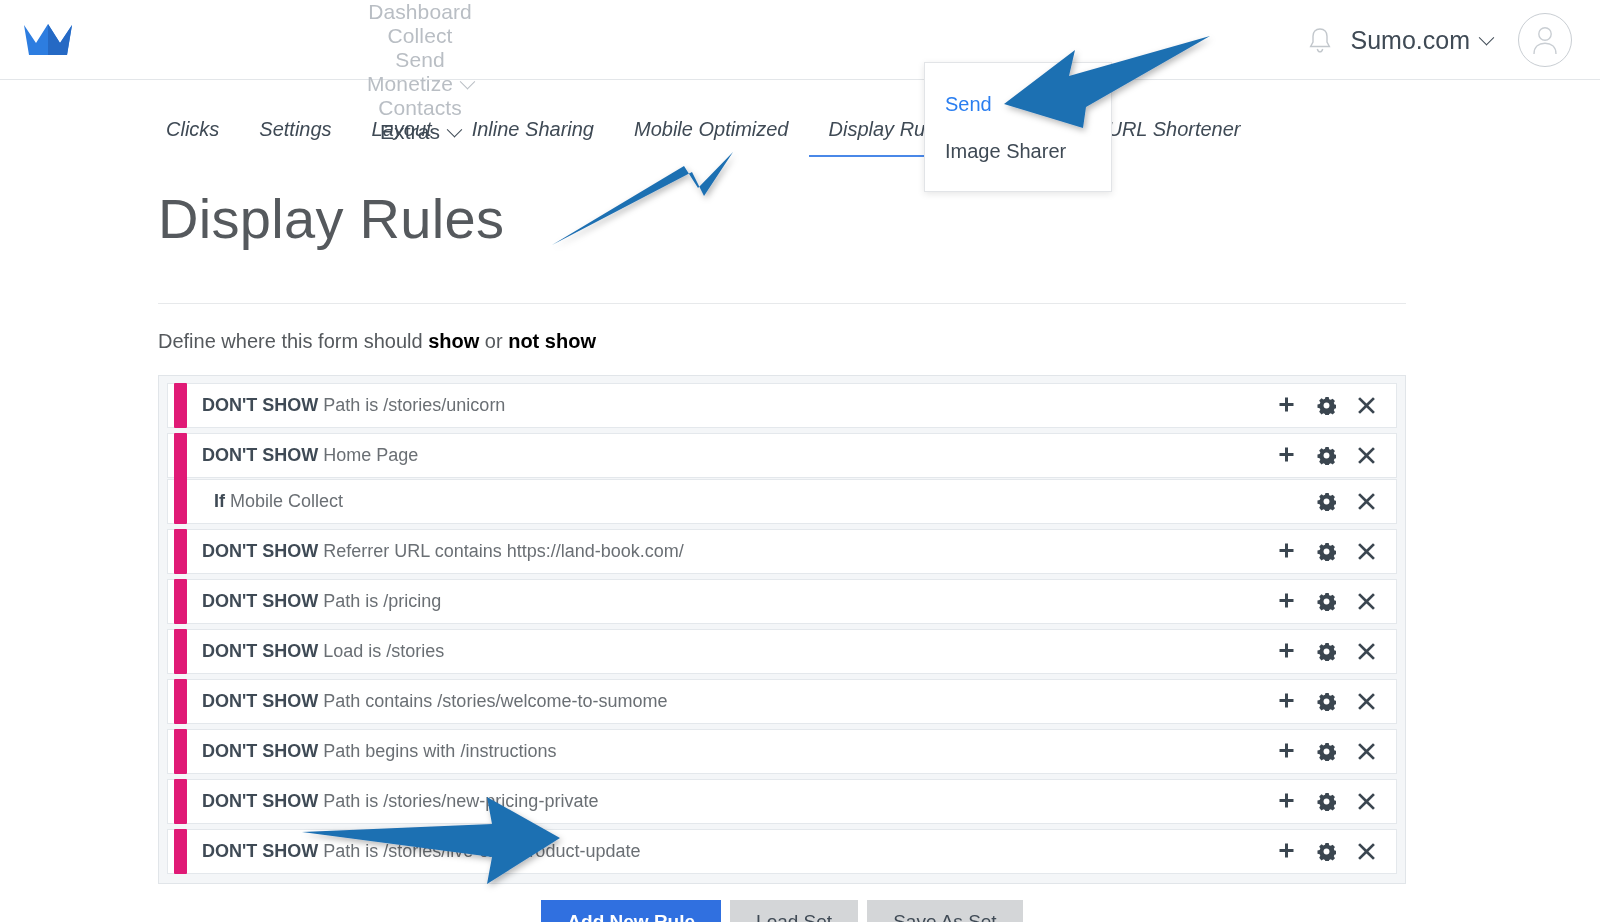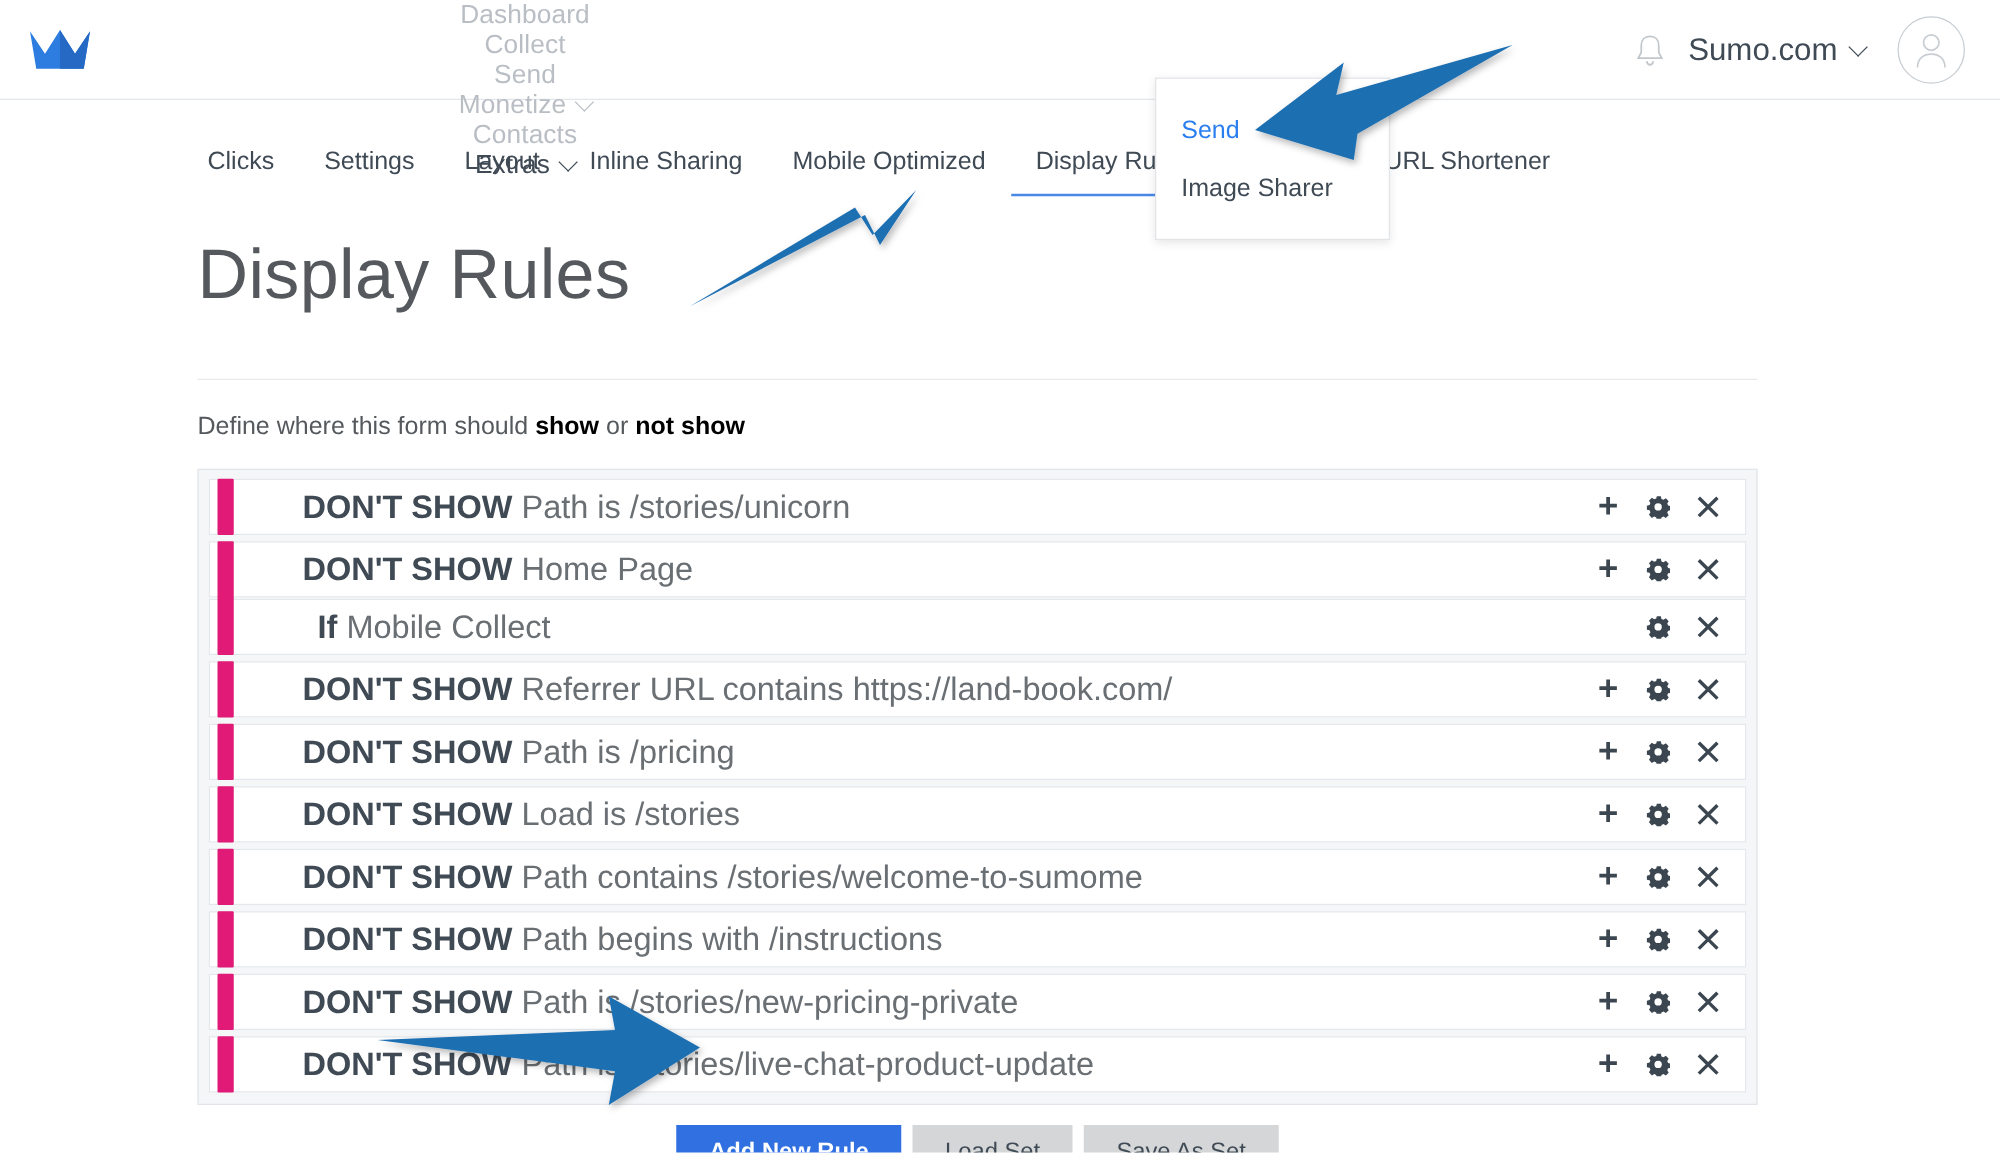--- a/index.html
+++ b/index.html
@@ -124,20 +124,21 @@
 
   
   .subtabs {
     position: absolute;
     left: 158px;
     top: 118px;
     display: flex;
     align-items: flex-end;
     gap: 0;
     z-index: 10;
+    font-style: italic;
   }
   .subtab {
     font-size: 20px;
     color: #3f4a55;
     padding: 0 20px 14px 20px;
     white-space: nowrap;
     cursor: pointer;
     border-bottom: 2px solid transparent;
   }
   .subtab:first-child { padding-left: 8px; }
@@ -206,24 +207,23 @@
     align-items: center;
     padding-left: 34px;
     padding-right: 10px;
     margin-bottom: 1px;
   }
   .rulerow:last-child { margin-bottom: 0; }
 
   .rulerow.sub { padding-left: 46px; }
 
   .ruletext {
-    font-size: 26px;
+    font-size: 18px;
     color: #6a6f74;
     white-space: nowrap;
-    margin-left: 40px;
   }
   .ruletext b {
     font-weight: 700;
     color: #3f4a55;
   }
 
   .rowactions {
     margin-left: auto;
     display: flex;
     align-items: center;

